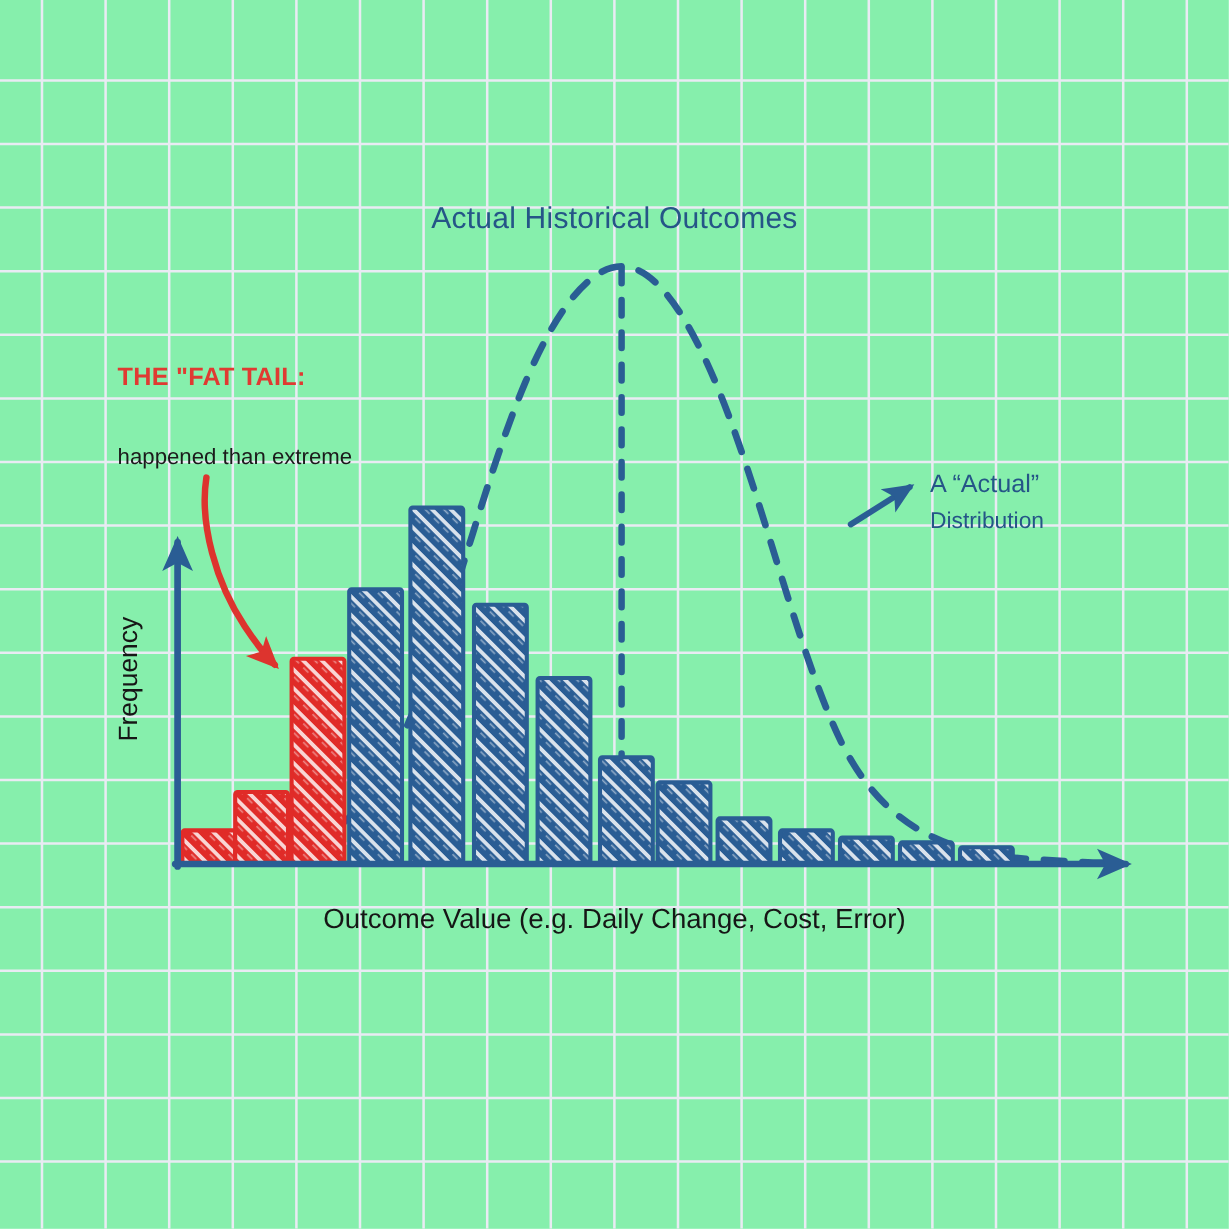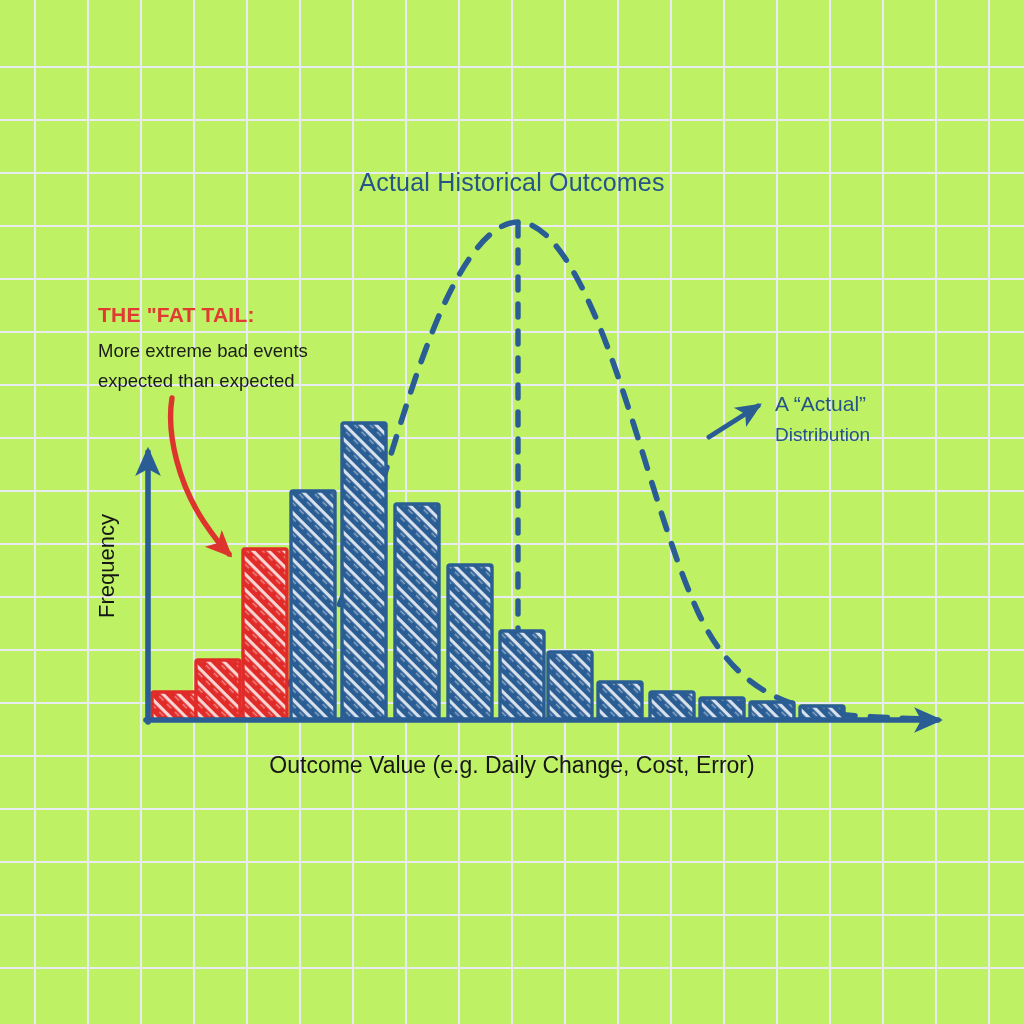--- a/index.html
+++ b/index.html
@@ -2,21 +2,21 @@
 <html><head>
 <meta charset="utf-8">
 <title>Fat Tail Distribution Diagram</title>
 <style>
   html,body{margin:0;padding:0;background:#ffffff;}
   body{
     width:1024px;height:1024px;
     font-family:"Liberation Sans", sans-serif;
     overflow:hidden;position:relative;
   }
-  #stage{position:absolute;left:0;top:0;width:1024px;height:1024px;background:#bef264;}
+  #stage{position:absolute;left:0;top:0;width:1024px;height:1024px;background:#86efac;}
   #canvas{position:absolute;left:0;top:0;width:1024px;height:1024px;}
   .txt{position:absolute;white-space:pre;}
   #chart-title{
     left:0;top:168px;width:1024px;text-align:center;
     font-size:25px;color:#255587;letter-spacing:.2px;
   }
   #annot-head{
     left:98px;top:303px;font-size:21px;font-weight:bold;
     color:#e03a32;letter-spacing:.2px;
   }
@@ -171,22 +171,21 @@
     </g>
 
     <g id="blue-arrow-layer">
       <line x1="709" y1="437" x2="758" y2="406" stroke="#2a5d94" stroke-width="5" stroke-linecap="round" marker-end="url(#arrowBlue)"></line>
     </g>
   </svg>
 
   <div class="txt" id="chart-title">Actual Historical Outcomes</div>
 
   <div class="txt" id="annot-head">THE "FAT TAIL:</div>
-  <div class="txt" id="annot-l1">More extreme bad events</div>
-  <div class="txt" id="annot-l2">expected than expected</div>
+  <div class="txt" id="annot-l2">happened than extreme</div>
 
   <div class="txt" id="normal-l1">A “Actual”</div>
   <div class="txt" id="normal-l2">Distribution</div>
 
   <div class="txt" id="xaxis-label">Outcome Value (e.g. Daily Change, Cost, Error)</div>
   <div class="txt" id="yaxis-label">Frequency</div>
 
 </div>
 
 </body></html>

